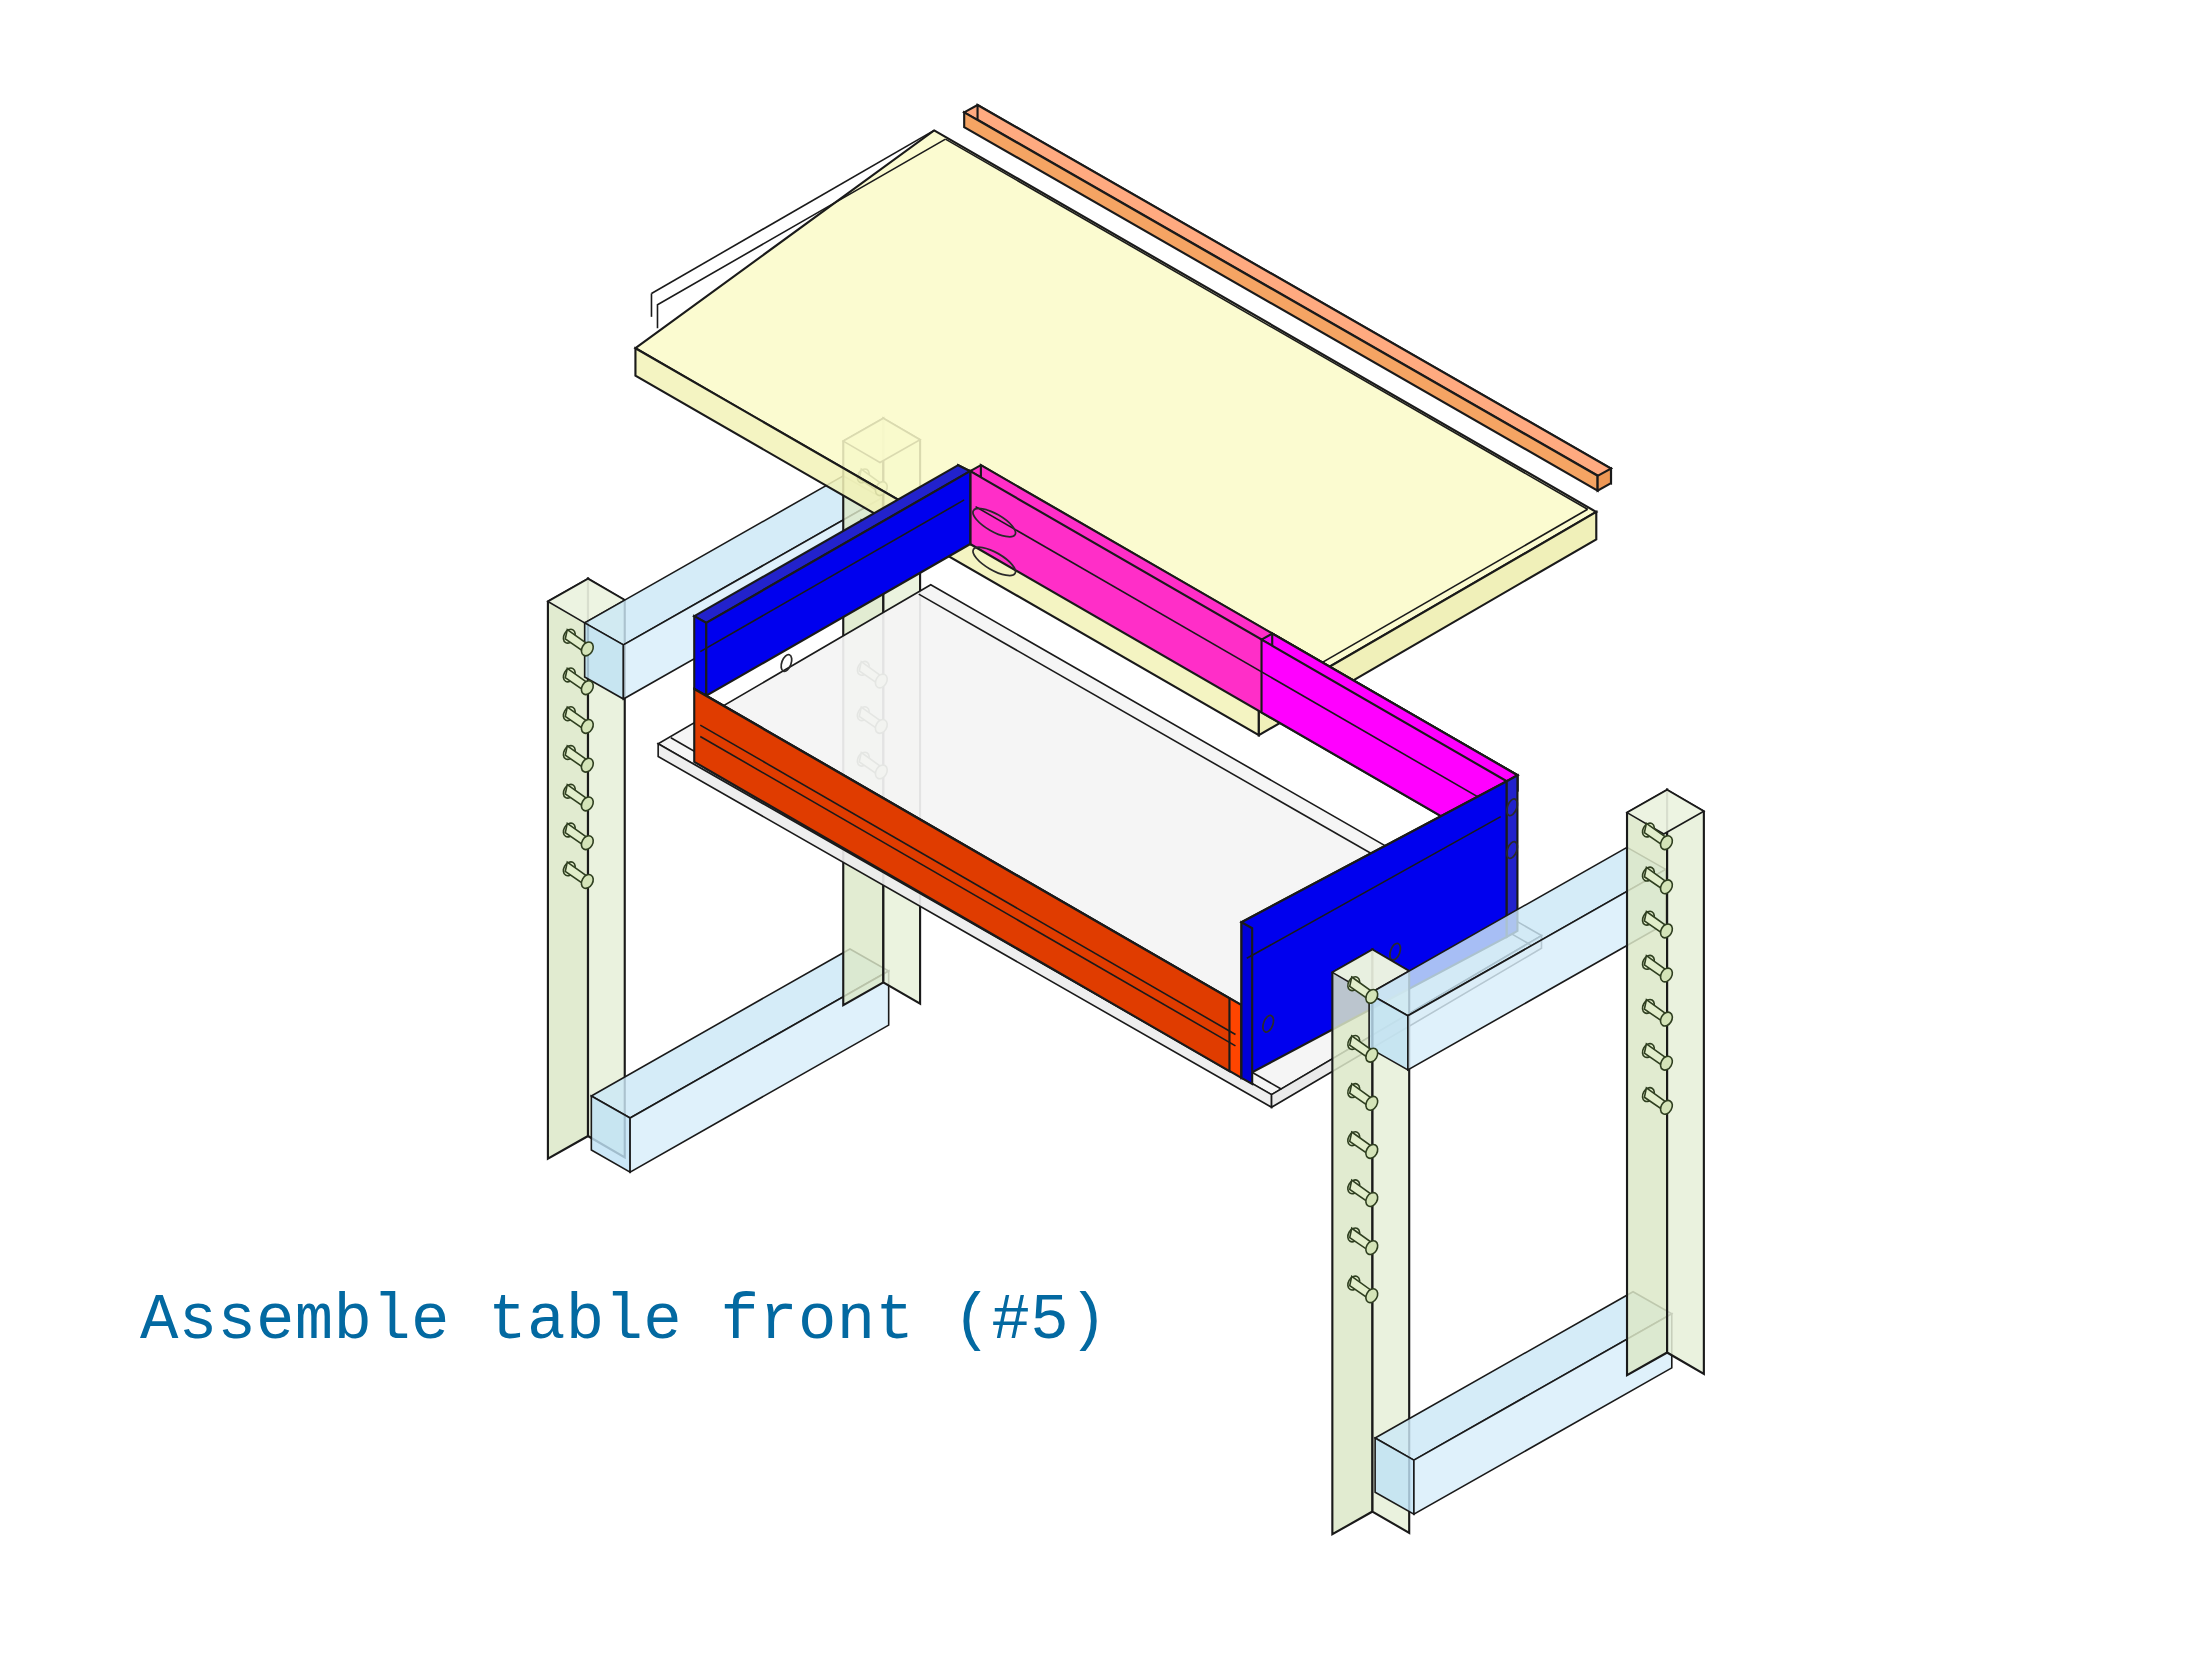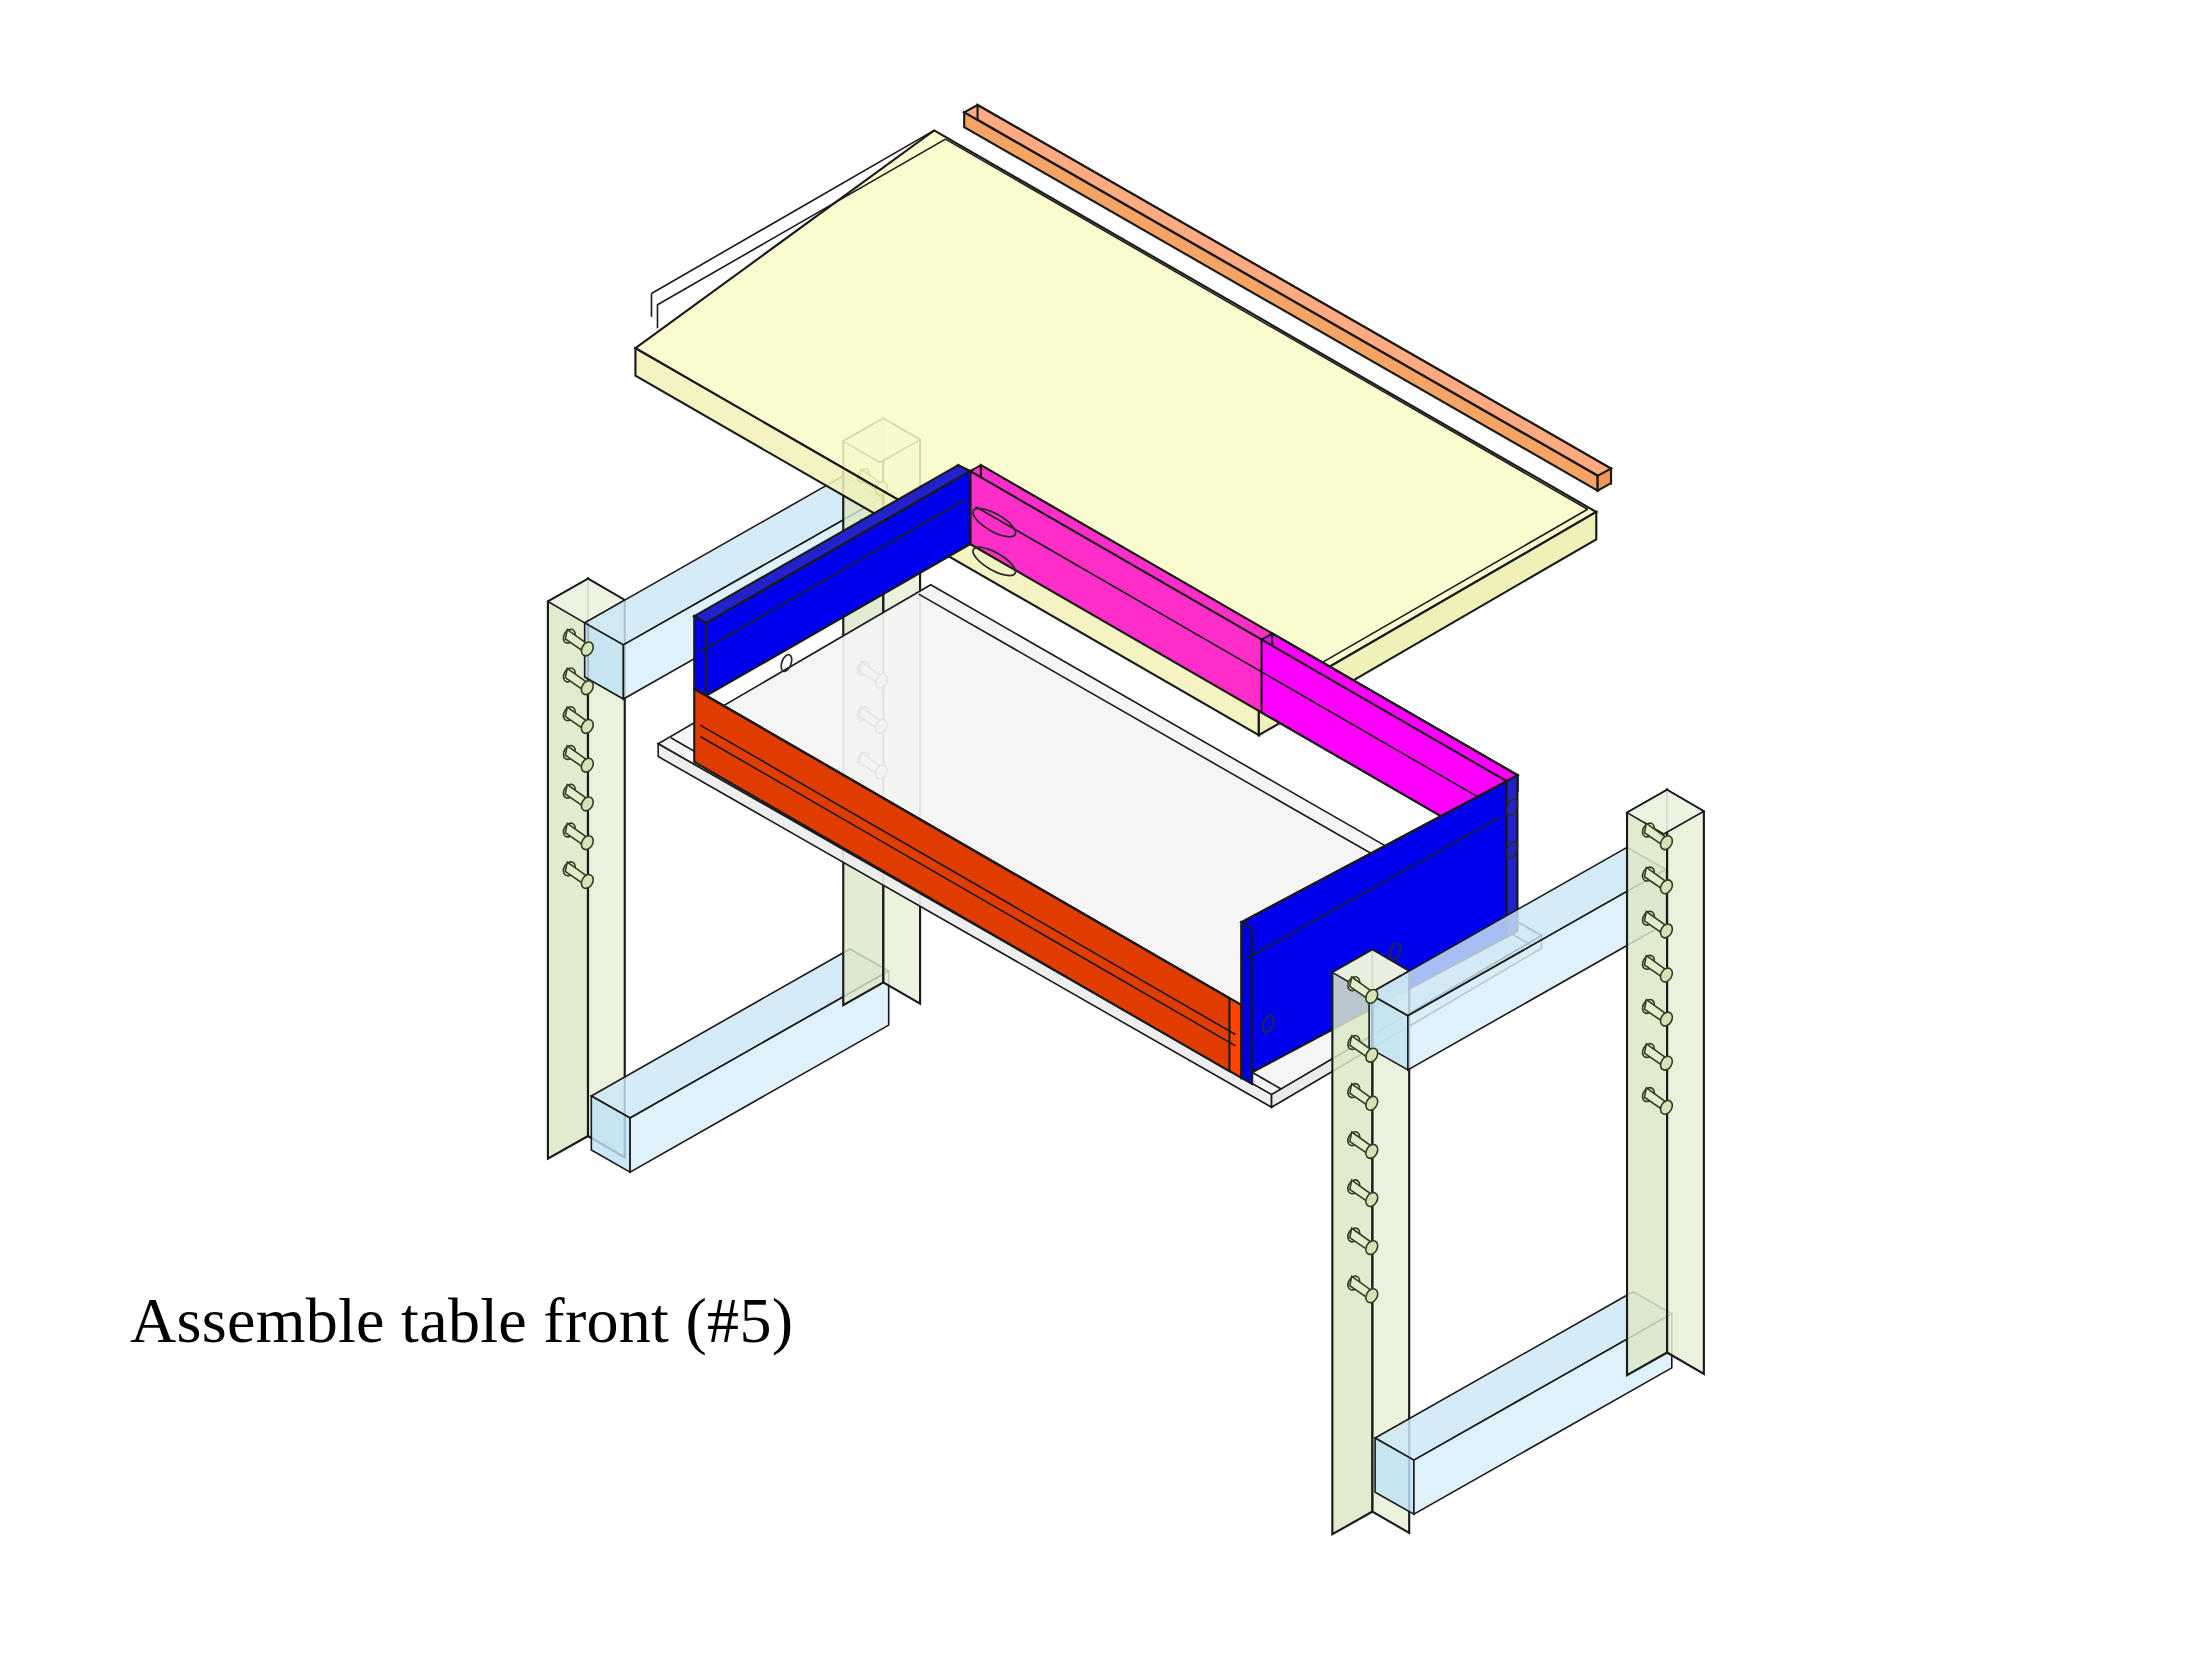--- a/index.html
+++ b/index.html
@@ -20,27 +20,27 @@
   }
   #scene {
     position: absolute;
     left: 0;
     top: 0;
     width: 2205px;
     height: 1656px;
   }
   #caption {
     position: absolute;
-    left: 130px;
+    left: 140px;
     top: 1286px;
     width: 1002px;
-    font-family: Liberation Serif, serif;
+    font-family: Liberation Mono, monospace;
     font-size: 64px;
     font-weight: 400;
-    color: #000000;
+    color: #0369a1;
     letter-spacing: 0.3px;
     white-space: nowrap;
     line-height: 1.1;
   }
 </style>
 </head>
 <body>
 
 <div id="stage">
 

